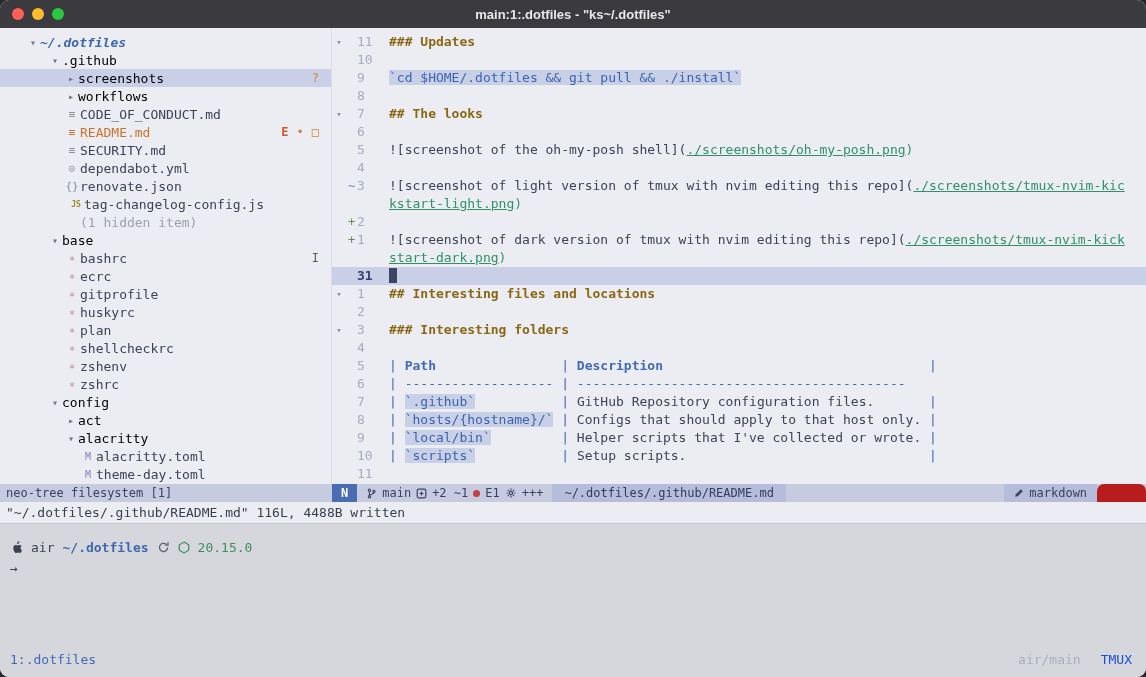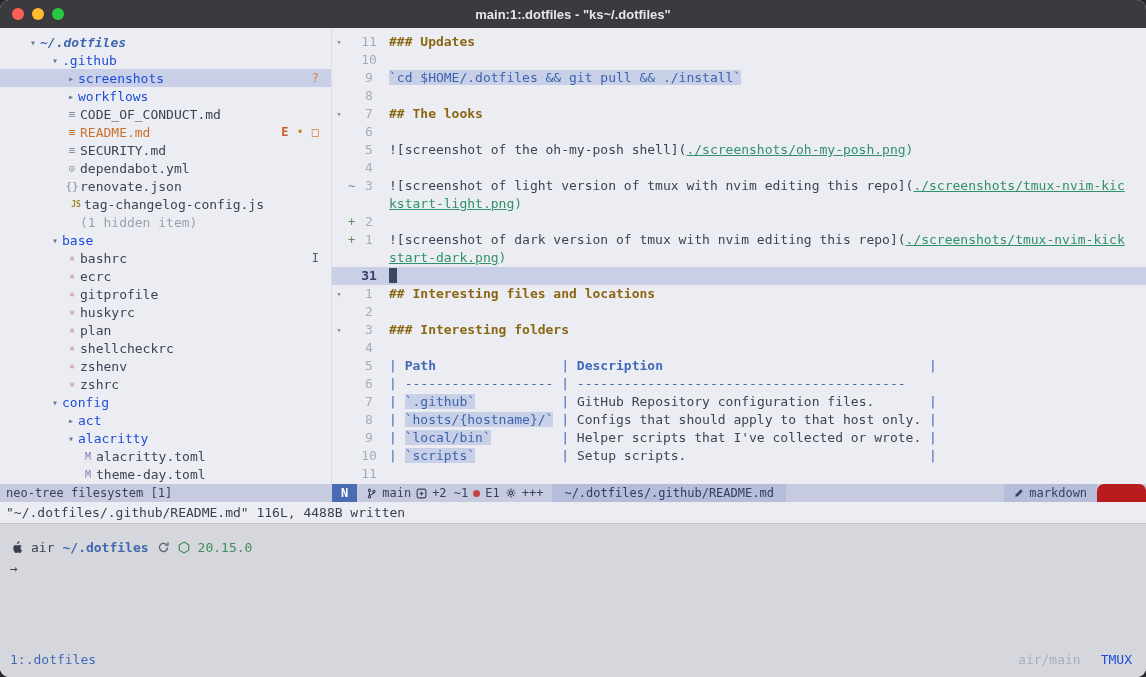--- a/index.html
+++ b/index.html
@@ -20,35 +20,35 @@
   .trow{height:18px;display:flex;align-items:center;font-size:13px;color:#3C4356;padding-right:12px;}
   .trow.sel{background:#C9CFE7;}
   .chev{width:14px;color:#6E7694;font-size:10px;text-align:center;flex:none;}
   .ficon{width:16px;color:#8A8FA0;font-size:11px;text-align:center;flex:none;}
   .ficon.js{font-size:8px;font-weight:bold;color:#A08A2E;}
   .ficon.toml{font-size:10px;color:#8A7FB5;}
   .ficon.sh{color:#BF8F8F;}
   .ficon.mod{color:#C9722E;}
   .fname{white-space:pre;}
   .fname.root{color:#3D66AD;font-weight:bold;font-style:italic;}
-  .fname.dir{color:#1d4ed8;}
+  .fname.dir{color:#000000;}
   .fname.mod{color:#C9722E;}
   .fname.hidden-note{color:#9CA1AF;}
   .badges{margin-left:auto;display:flex;gap:8px;font-size:12px;}
   .bdg.err{color:#D05A2F;font-weight:bold;}
   .bdg.warn{color:#D0822F;}
   .bdg.dim{color:#555B6E;}
   
   .erow{height:18px;display:flex;font-size:13px;line-height:18px;}
   .erow.cur{background:#C9CFE7;}
   .efold{width:14px;text-align:center;color:#8B90A6;font-size:9px;flex:none;}
   .esign{width:11px;text-align:center;font-size:12px;flex:none;}
   .esign.add{color:#5E8E56;}
   .esign.chg{color:#7A89C2;}
-  .enum{width:24px;text-align:center;color:#A6ABBE;flex:none;}
+  .enum{width:24px;text-align:left;color:#A6ABBE;flex:none;}
   .erow.cur .enum{color:#39406A;font-weight:bold;}
   .etext{padding-left:8px;white-space:pre;color:#3C4356;}
   .seg-h{color:#8A6712;font-weight:bold;}
   .seg-code{color:#3D63AE;background:#C8D0E8;}
   .seg-link{color:#2F9168;text-decoration:underline;}
   .seg-punct{color:#2F9168;}
   .seg-pipe{color:#4169B8;}
   .seg-th{color:#4169B8;font-weight:bold;}
   .seg-plain{color:#3C4356;}
   .cursor-block{display:inline-block;width:8px;height:15px;background:#3C4663;vertical-align:-3px;}

